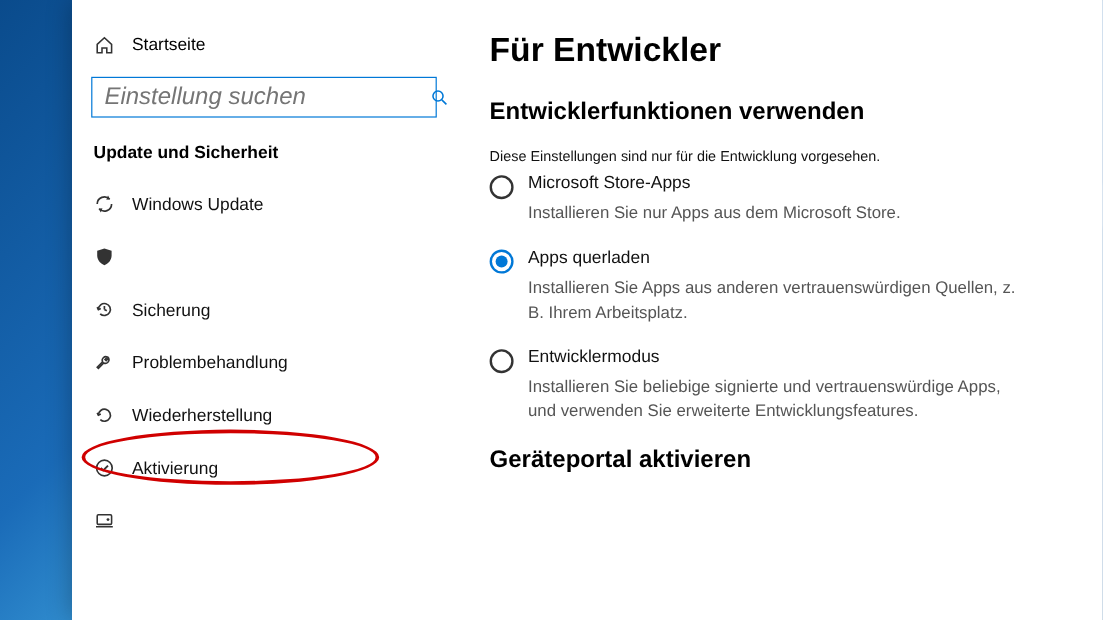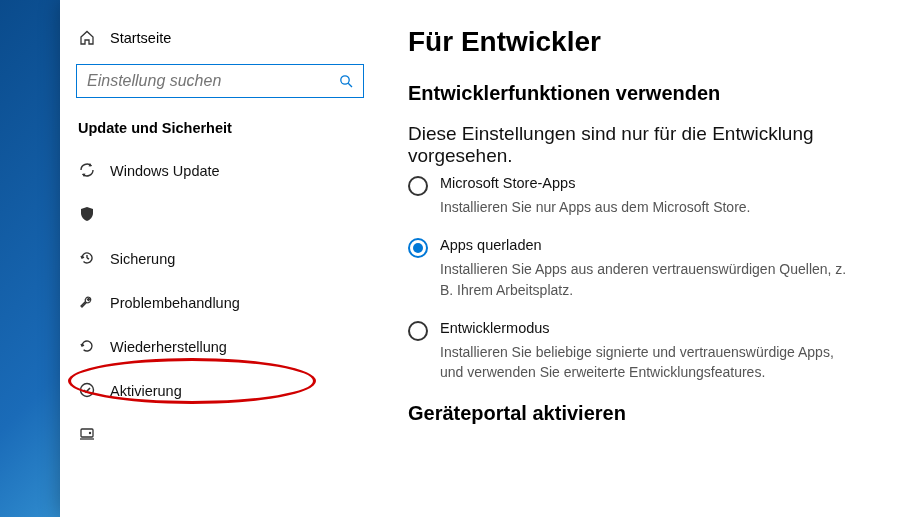--- a/index.html
+++ b/index.html
@@ -47,21 +47,21 @@
   .search-wrap {
     margin: 0 16px 16px 16px;
     border: 1.5px solid #0078d7;
     height: 34px;
     display: flex; align-items: center;
     padding: 0 6px 0 10px;
   }
   .search-wrap input {
     border: none; outline: none;
     flex: 1;
-    font-size: 16px;
+    font-size: 20px;
     font-style: italic;
     color: #15803d;
     background: transparent;
   }
   .search-wrap .sicon { color:#0078d7; font-size:13px; padding:0 4px;}
   .section-title {
     font-weight: 600;
     font-size: 14.5px;
     padding: 6px 18px 12px 18px;
   }
@@ -87,21 +87,21 @@
   .page-title {
     font-size: 28px; font-weight: 600;
     margin-bottom: 24px;
   }
   .section-head {
     font-size: 20px; font-weight: 600;
     margin-bottom: 18px;
     margin-top: 20px;
   }
   .desc-text {
-    font-size: 19px;
+    font-size: 12px;
     color: #111;
     margin-bottom: 8px;
   }
   .link {
     color: #0066cc;
     font-size: 14.5px;
     cursor: pointer;
     display: inline-block;
     margin-bottom: 22px;
   }

